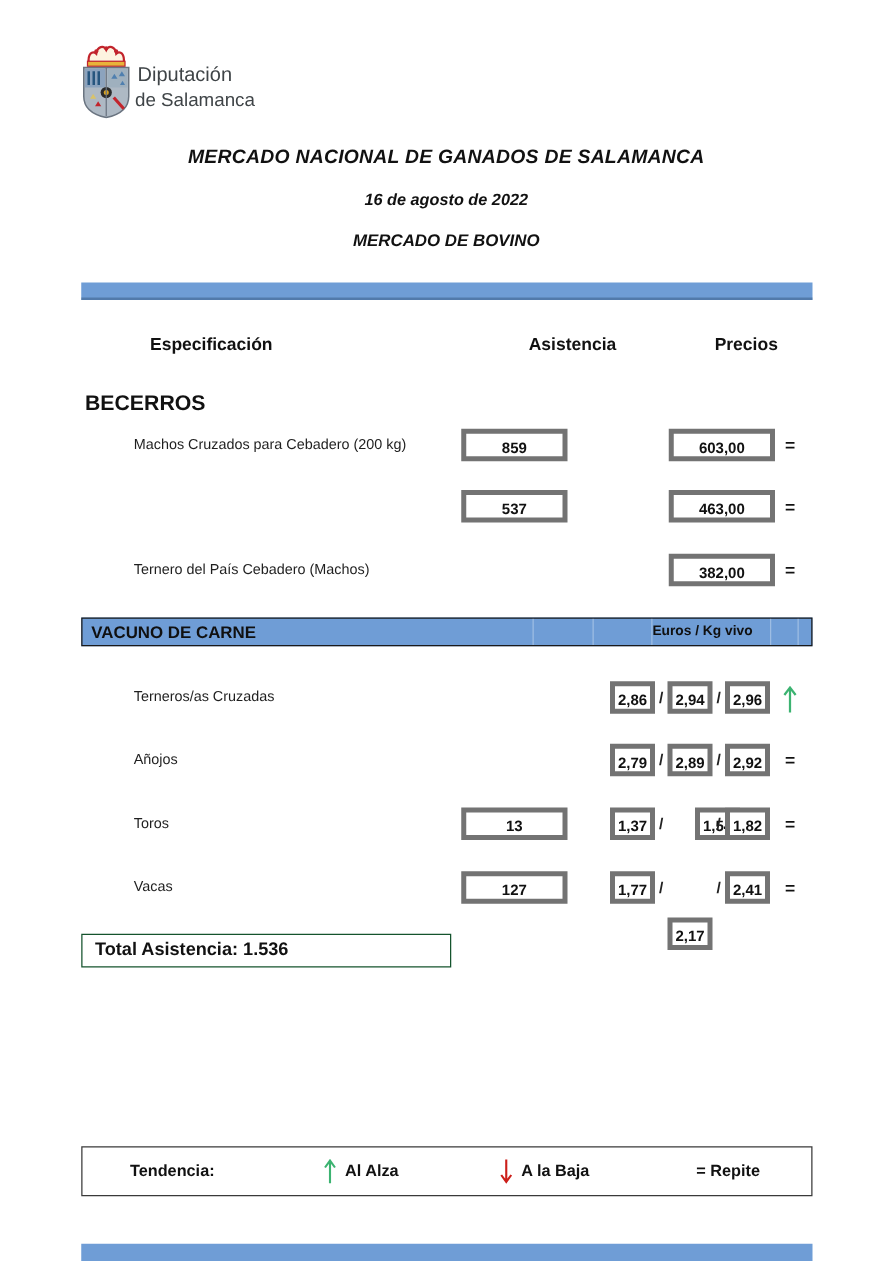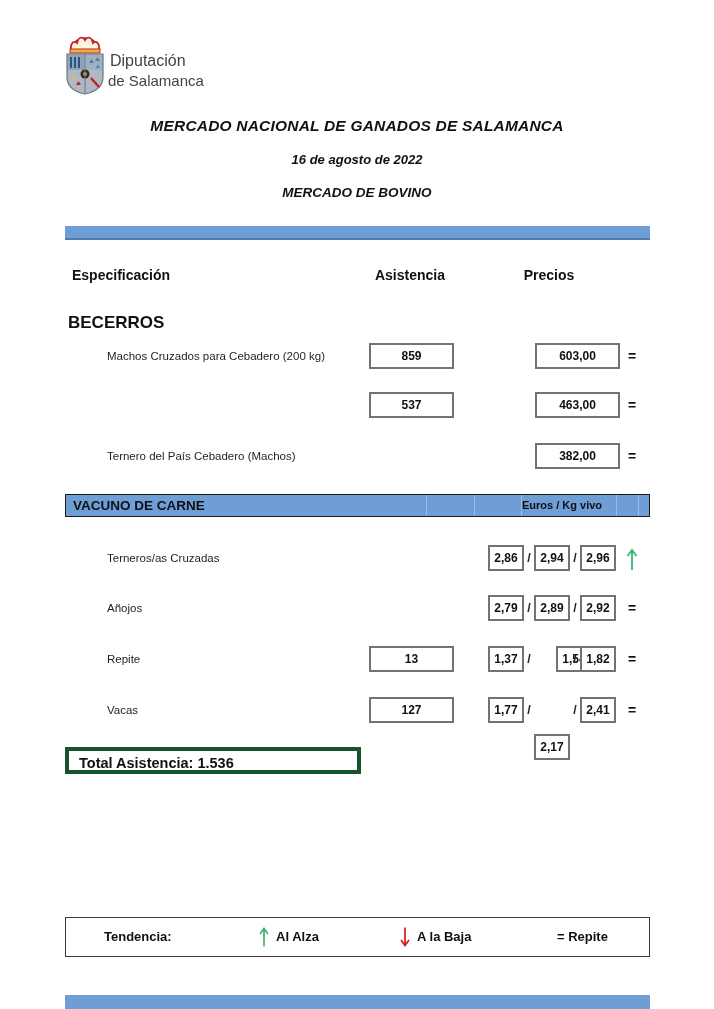--- a/index.html
+++ b/index.html
@@ -17,38 +17,38 @@
   .doc-subtitle{width:714px;text-align:center;font-weight:bold;font-style:italic;font-size:13.5px;color:#111;}
 
   
   .rule-bar{left:65px;width:585px;height:14px;background:var(--blue,#6F9DD6);border-bottom:2px solid rgba(47,79,120,.45);box-sizing:border-box;}
   .section-bar{left:65px;width:585px;height:23px;background:var(--blue,#6F9DD6);border:1px solid #1a1a1a;box-sizing:border-box;}
   .section-title{position:absolute;left:7px;top:0;line-height:21px;font-weight:bold;font-size:13.5px;color:#101010;}
   .section-unit{position:absolute;top:0;width:110px;line-height:21px;text-align:center;font-weight:bold;font-size:11px;color:#101010;}
   .bar-div{position:absolute;top:0;width:1px;height:100%;background:rgba(255,255,255,.33);}
 
   
-  .col-head{font-weight:bold;font-size:14px;color:#111;}
+  .col-head{font-weight:bold;font-size:14px;color:#111;margin-left:48px;}
 
   .group-head{font-weight:bold;font-size:17px;color:#111;}
 
   
   .row{left:65px;width:585px;height:26px;}
   .row-label{position:absolute;left:42px;top:0;line-height:26px;font-size:11.5px;color:#1f1f1f;white-space:nowrap;}
-  .vbox{position:absolute;top:0;height:26px;box-sizing:border-box;border:2px solid #737373;background:#fff;
+  .vbox{position:absolute;top:0;height:26px;box-sizing:border-box;border:4px solid #737373;background:#fff;
         text-align:center;font-weight:bold;font-size:12px;line-height:22px;color:#111;}
   .abox{left:304px;width:85px;}
   .pbox-wide{left:470px;width:85px;}
   .pbox-sm{width:36px;}
   .slash{position:absolute;top:0;width:12px;line-height:26px;text-align:center;font-weight:bold;font-size:12.5px;color:#222;}
   .trend{position:absolute;left:555px;top:0;width:24px;line-height:26px;text-align:center;font-weight:bold;font-size:14px;color:#111;}
   .trend svg{vertical-align:middle;}
 
   
-  .total-box{left:65px;top:747px;width:296px;height:27px;box-sizing:border-box;border:4px solid #14532d;
+  .total-box{left:65px;top:747px;width:296px;height:27px;box-sizing:border-box;border:1px solid #14532d;
              font-weight:bold;font-size:14.5px;line-height:25px;padding-left:10px;color:#111;}
 
   
   .legend-box{left:65px;top:917px;width:585px;height:40px;box-sizing:border-box;border:1.5px solid #3a3a3a;}
   .legend-item{position:absolute;top:0;line-height:37px;font-weight:bold;font-size:13px;color:#111;white-space:nowrap;}
   .legend-arrow{position:absolute;top:8px;}
 </style>
 </head>
 <body>
 
@@ -141,21 +141,21 @@
     <span class="row-label">Añojos</span>
     <span class="vbox pbox-sm" style="left:423px;">2,79</span>
     <span class="slash" style="left:458px;">/</span>
     <span class="vbox pbox-sm" style="left:469px;">2,89</span>
     <span class="slash" style="left:504px;">/</span>
     <span class="vbox pbox-sm" style="left:515px;">2,92</span>
     <span class="trend">=</span>
   </div>
 
   <div class="abs row" style="top:646px;">
-    <span class="row-label">Repite</span>
+    <span class="row-label">Toros</span>
     <span class="vbox abox">13</span>
     <span class="vbox pbox-sm" style="left:423px;">1,37</span>
     <span class="slash" style="left:458px;">/</span>
     <span class="vbox pbox-sm" style="left:491px;">1,54</span>
     <span class="slash" style="left:504px;">/</span>
     <span class="vbox pbox-sm" style="left:515px;">1,82</span>
     <span class="trend">=</span>
   </div>
 
   <div class="abs row" style="top:697px;">

